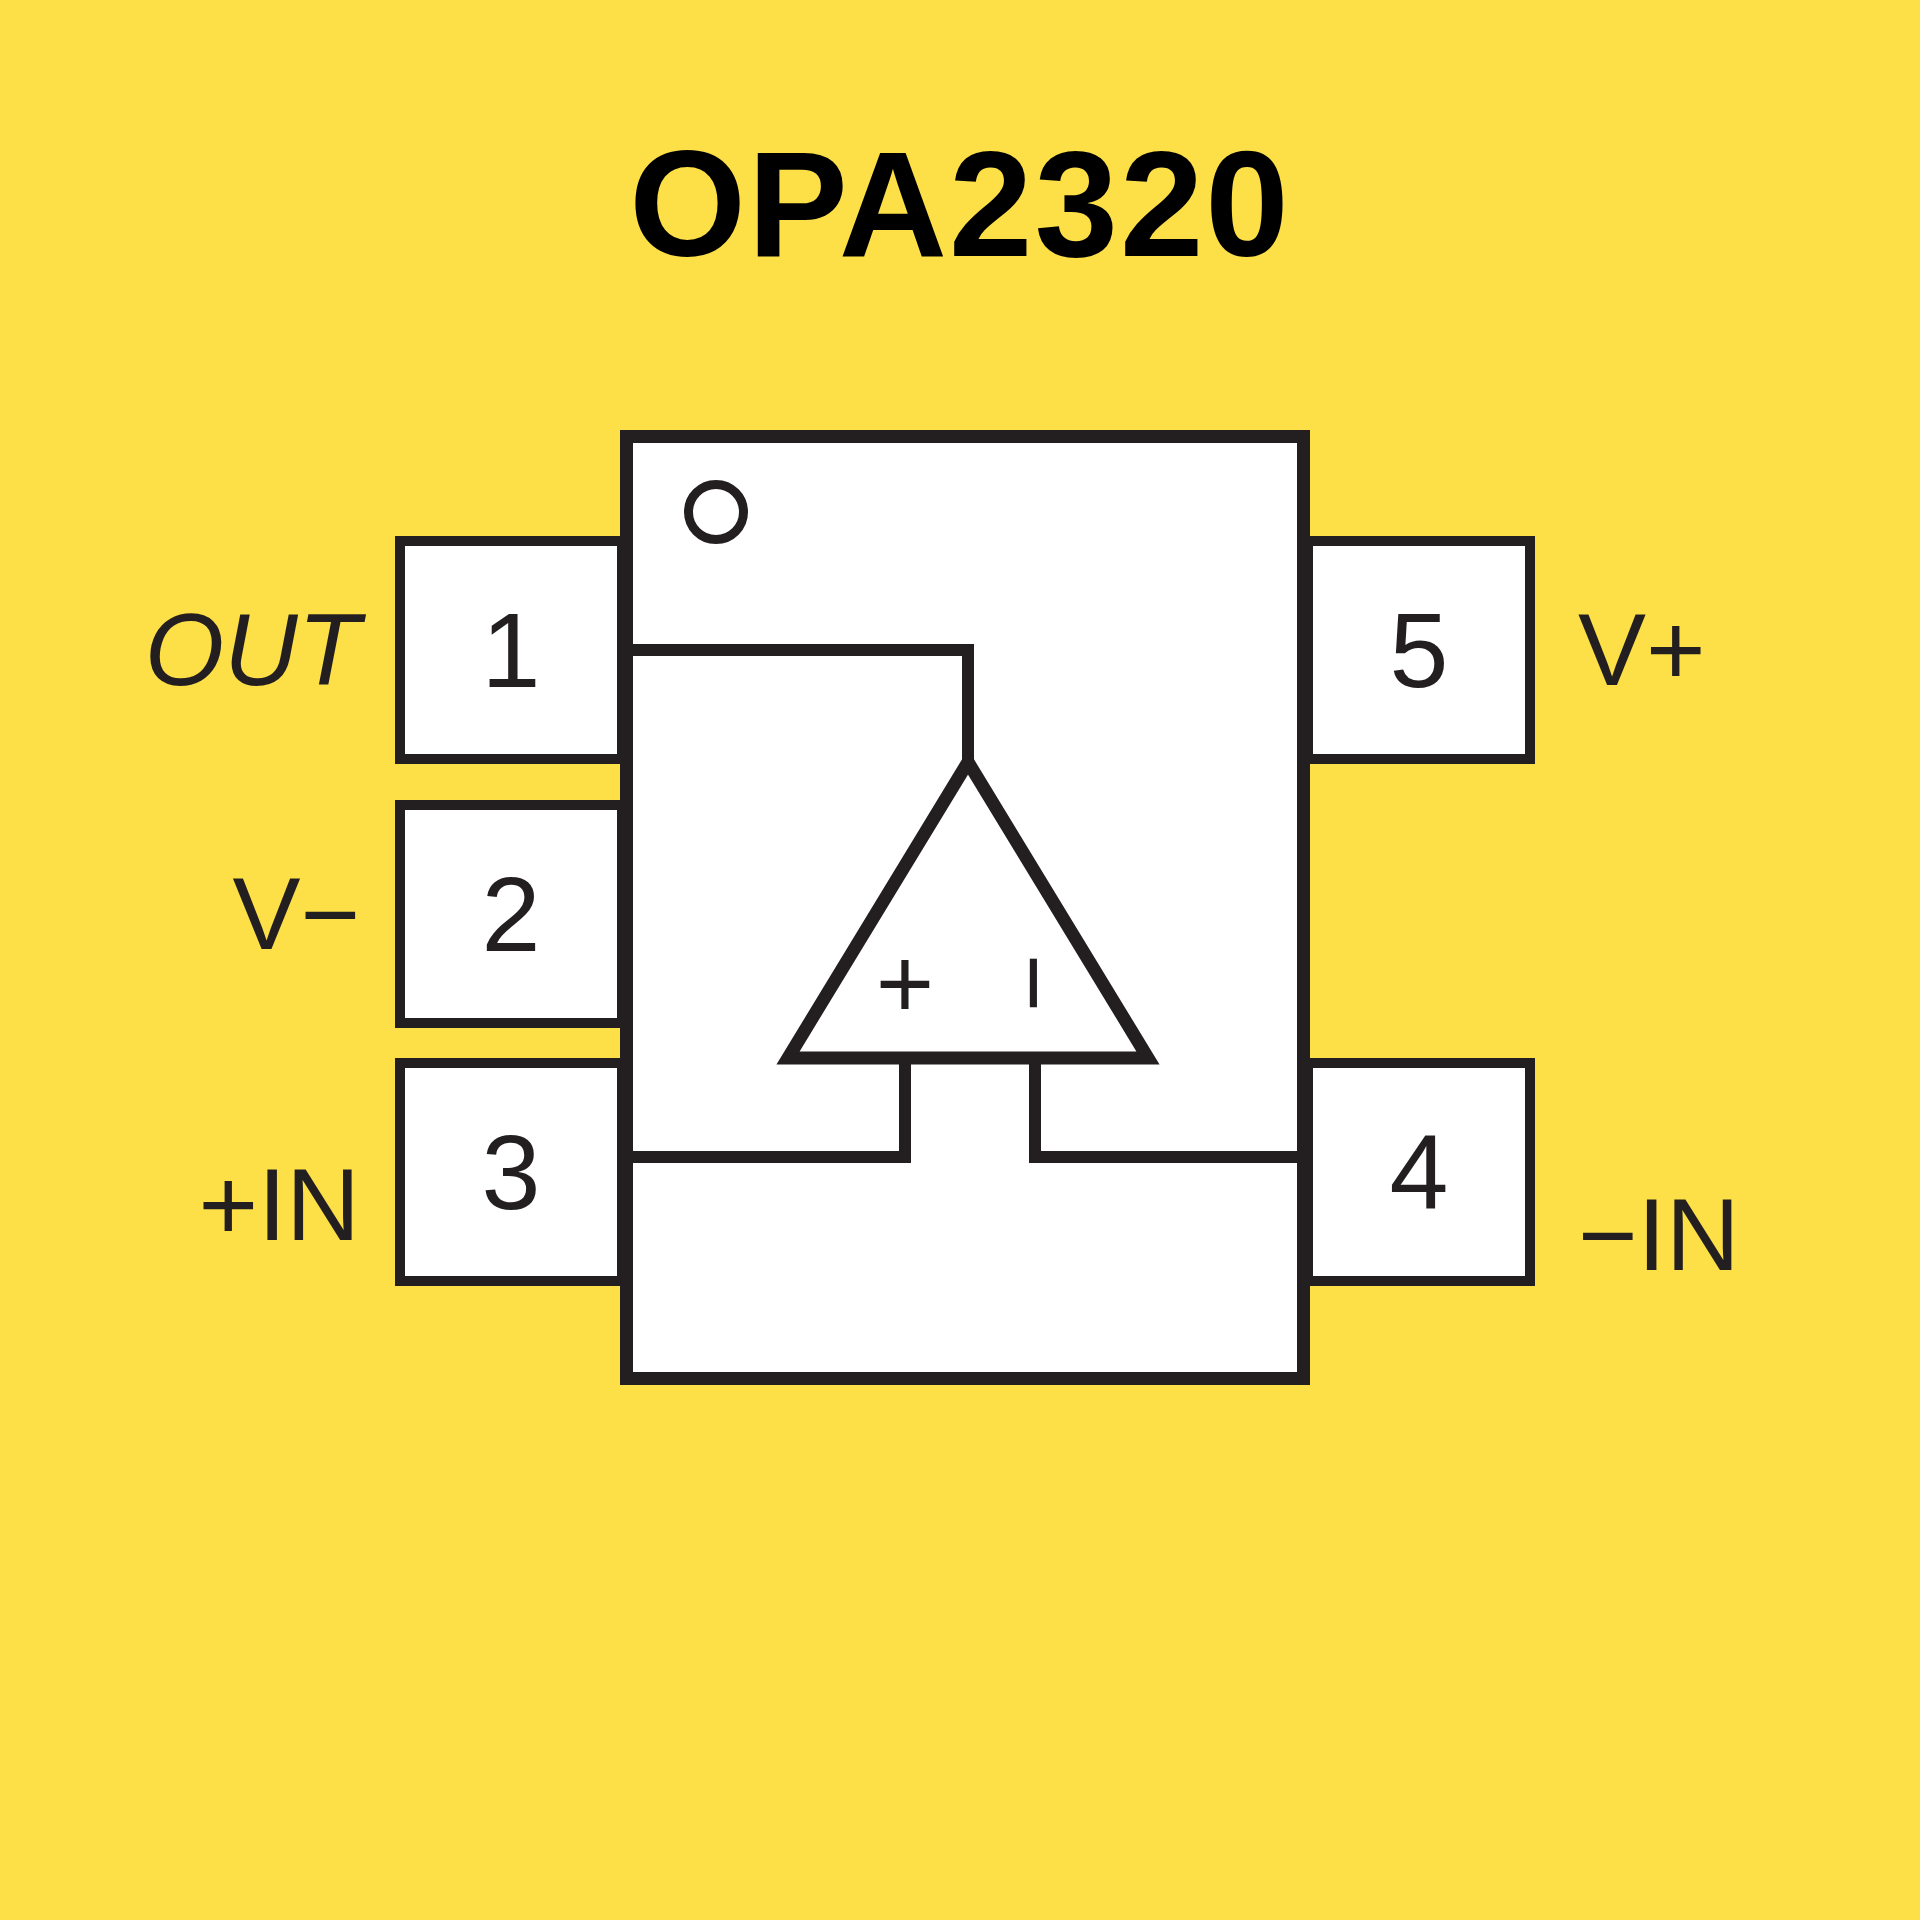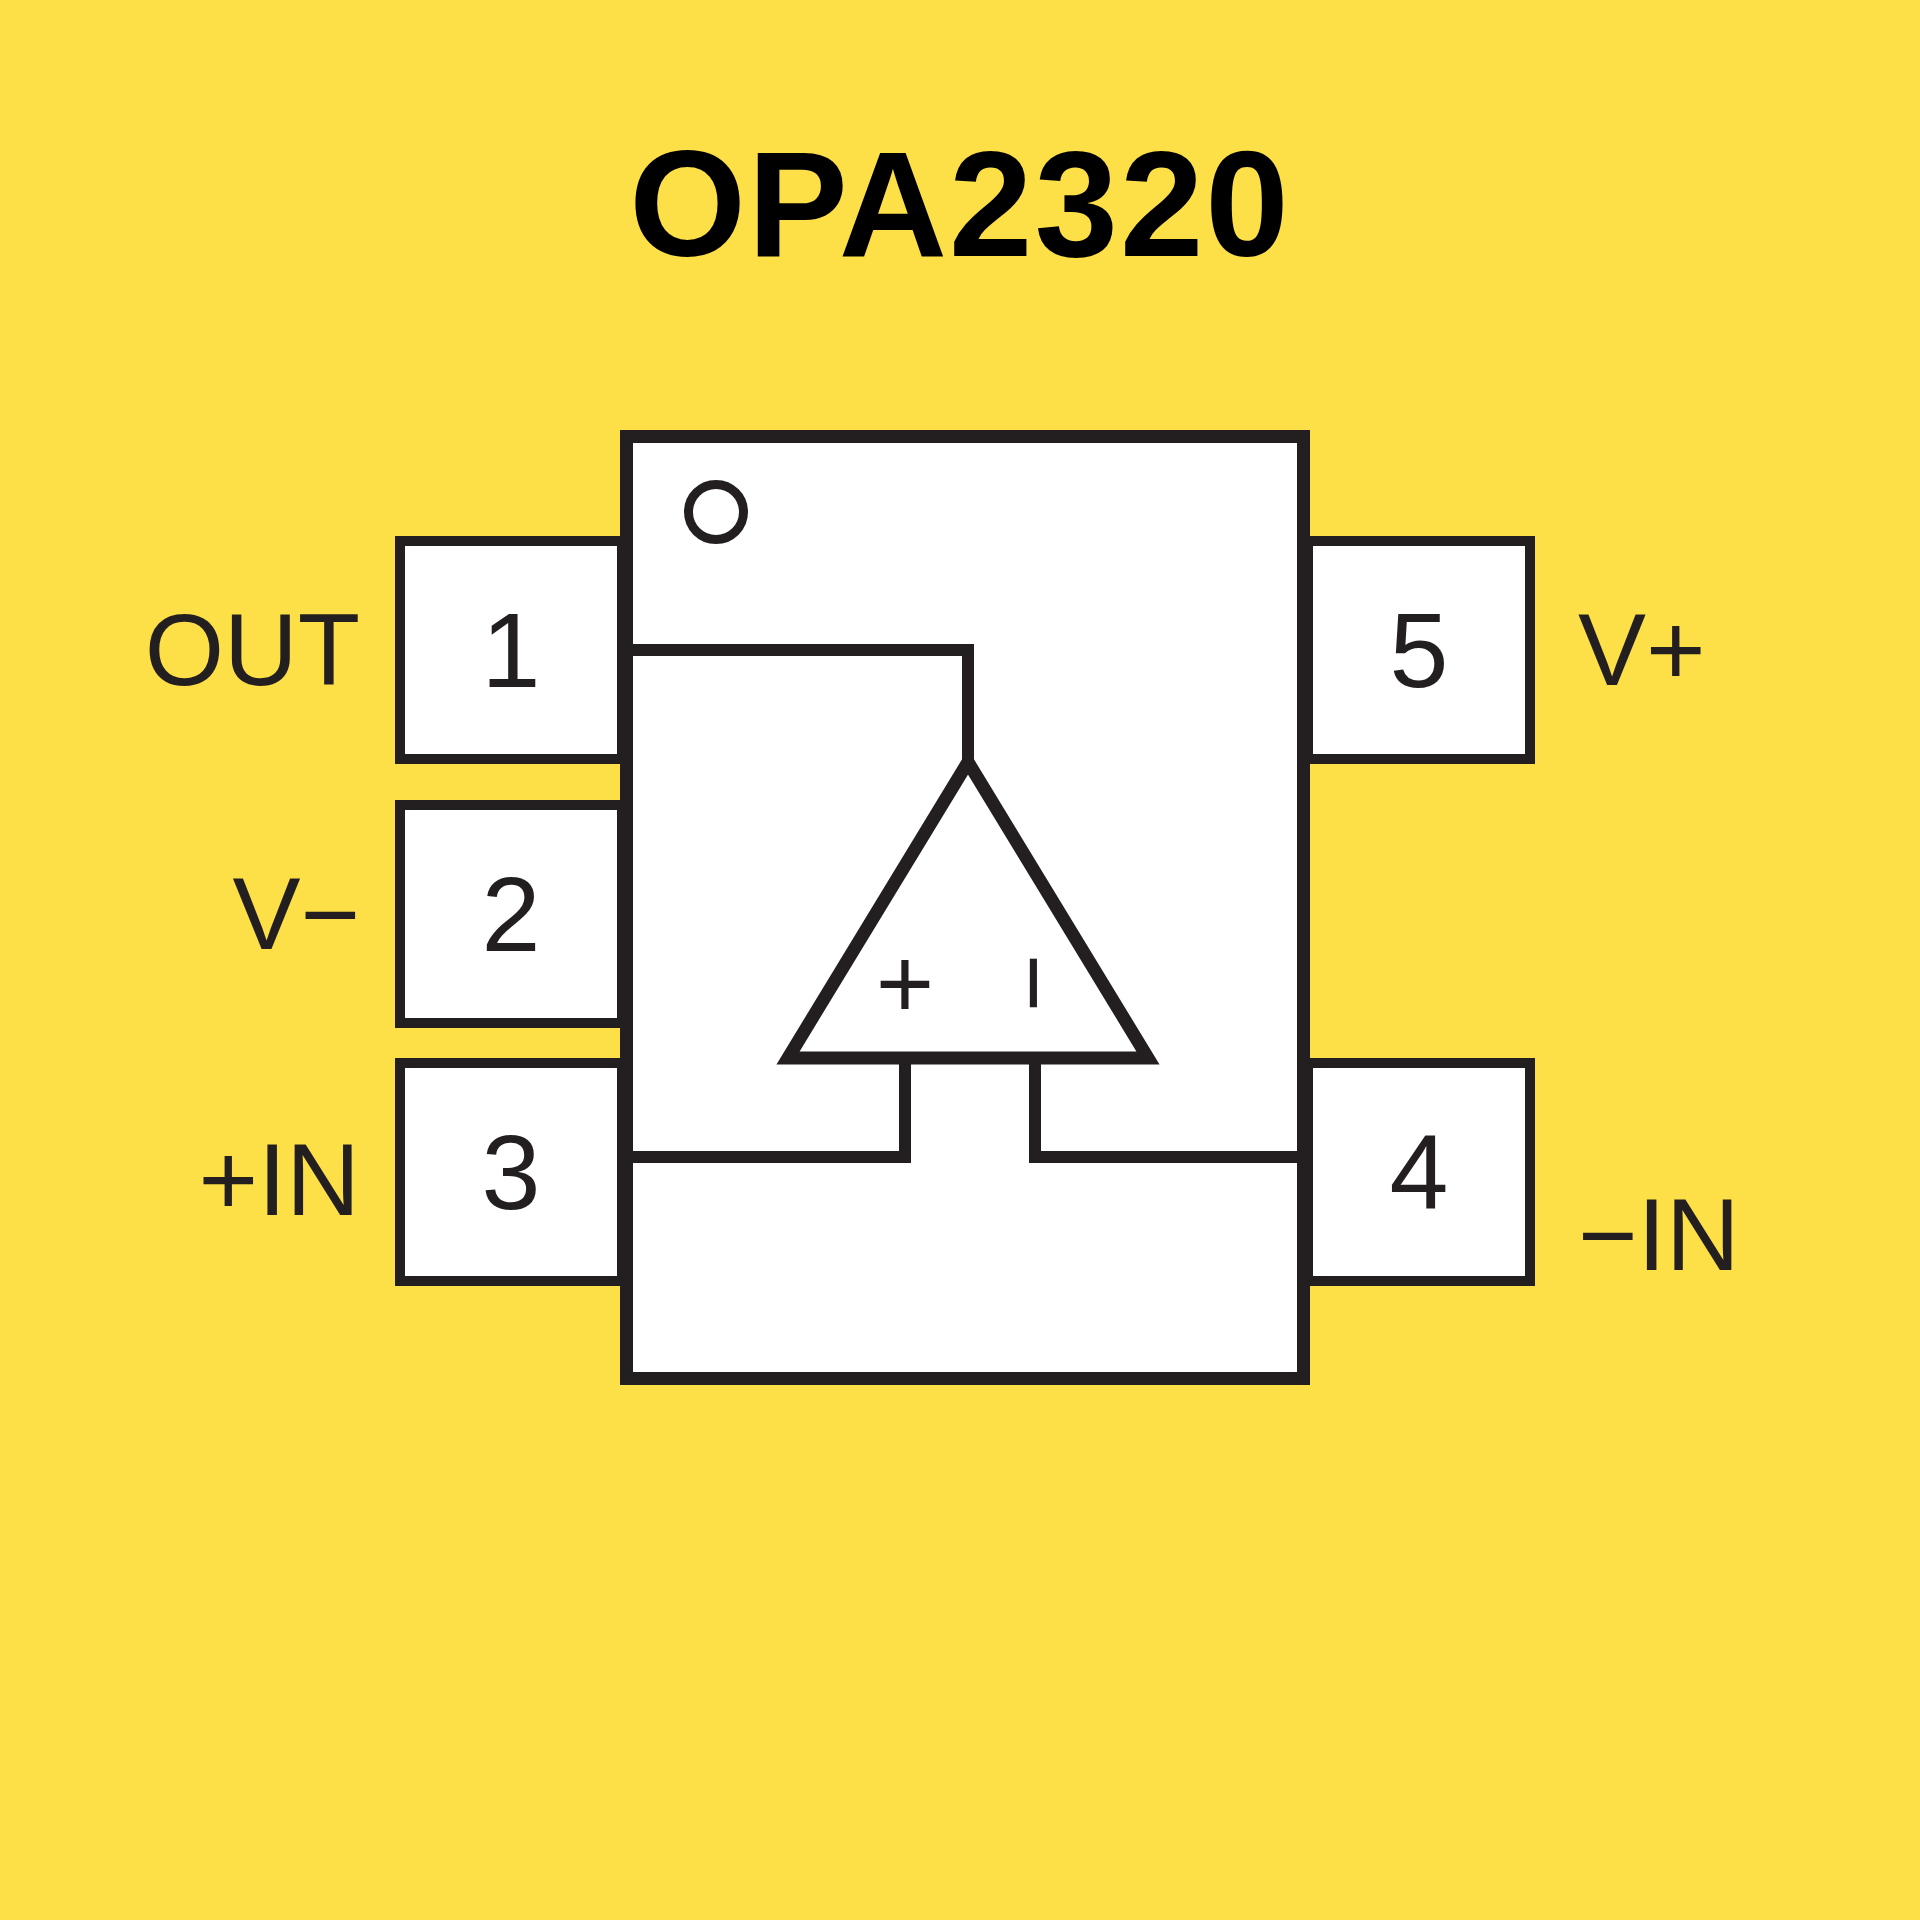--- a/index.html
+++ b/index.html
@@ -95,23 +95,23 @@
   .label-left {
     left: 60px;
     width: 300px;
     justify-content: flex-end;
   }
   .label-right {
     left: 1578px;
     width: 330px;
     justify-content: flex-start;
   }
-  .label-out    { top: 536px; }
+  .label-out    { top: 536px; font-style: italic; }
   .label-vminus { top: 800px; }
-  .label-plusin { top: 1066px; }
+  .label-plusin { top: 1091px; }
   .label-vplus  { top: 536px; }
   .label-minusin{ top: 1121px; }
   .opamp-sign {
     position: absolute;
     width: 110px;
     height: 110px;
     display: flex;
     align-items: center;
     justify-content: center;
     font-size: 100px;

